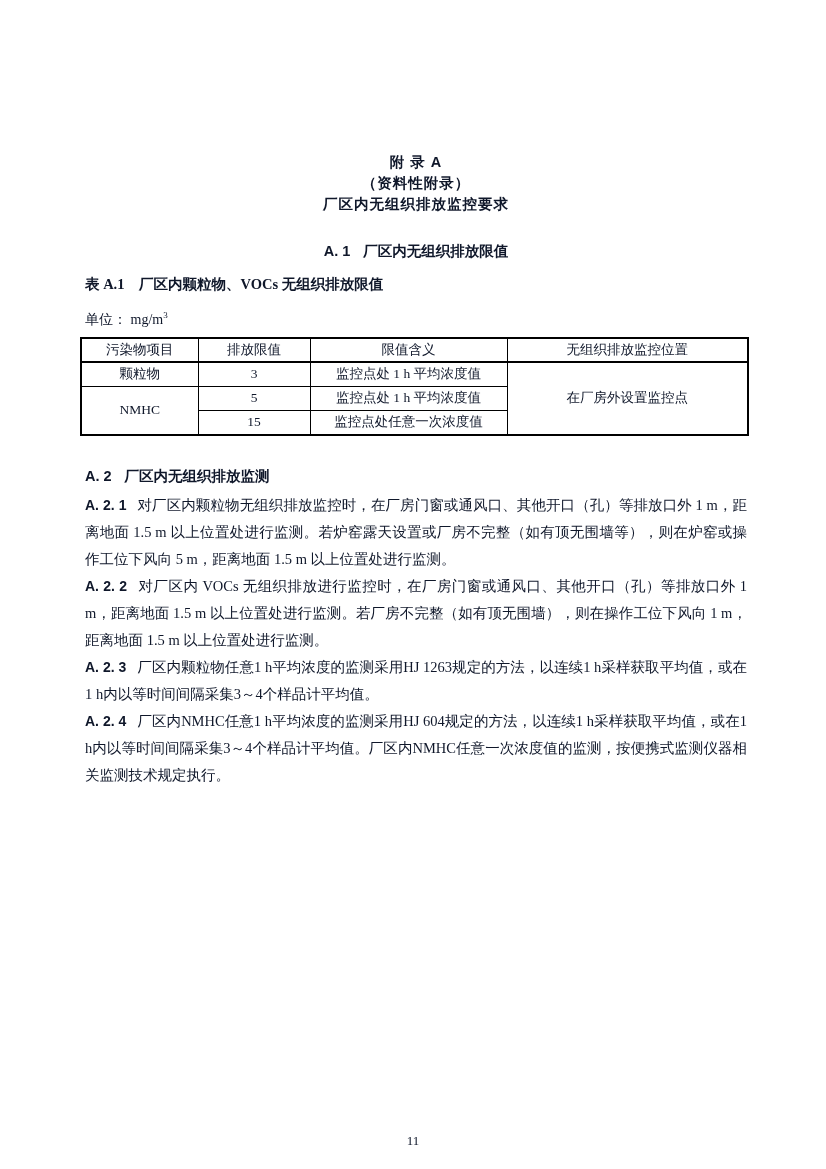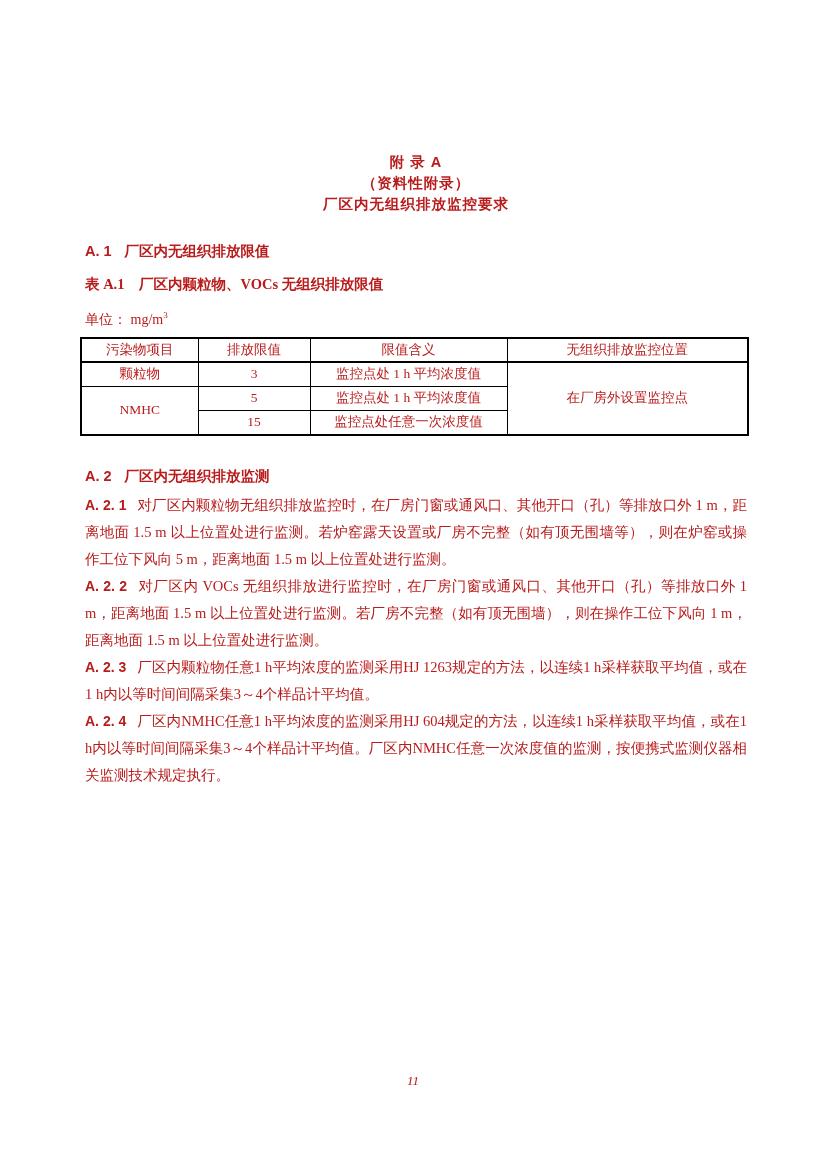--- a/index.html
+++ b/index.html
@@ -5,21 +5,21 @@
   html, body {
     margin: 0;
     padding: 0;
     background: #ffffff;
   }
   .page {
     position: relative;
     width: 826px;
     height: 1169px;
     background: #ffffff;
-    color: #b91c1c;
+    color: #0f172a;
     font-family: "Liberation Serif", serif;
     overflow: hidden;
   }
   .content {
     position: absolute;
     left: 85px;
     top: 152px;
     width: 662px;
   }
   
@@ -31,21 +31,21 @@
     line-height: 21px;
   }
   .doc-title div { letter-spacing: 1px; }
   
   .sec-heading {
     font-family: "Liberation Sans", sans-serif;
     font-weight: bold;
     font-size: 14.5px;
     line-height: 21px;
   }
-  .sec-heading-a1 { margin-top: 26px; }
+  .sec-heading-a1 { margin-top: 26px; text-align: center; }
   .sec-heading-a2 { margin-top: 30px; }
   .sec-label { margin-right: 13px; }
   
   .intro {
     margin-top: 17px;
     font-size: 14.5px;
     line-height: 27px;
     text-indent: 29px;
     text-align: justify;
   }
@@ -101,25 +101,24 @@
     font-family: "Liberation Sans", sans-serif;
     font-weight: bold;
     margin-right: 11px;
     font-size: 14px;
   }
   
   .page-number {
     position: absolute;
     left: 0;
     right: 0;
-    top: 1072px;
+    top: 1132px;
     text-align: center;
     font-size: 13px;
     line-height: 18px;
-    font-style: italic;
   }
 </style>
 </head>
 <body>
 
 <div class="page">
   <div class="content">
 
     <div class="doc-title">
       <div>附 录 A</div>

